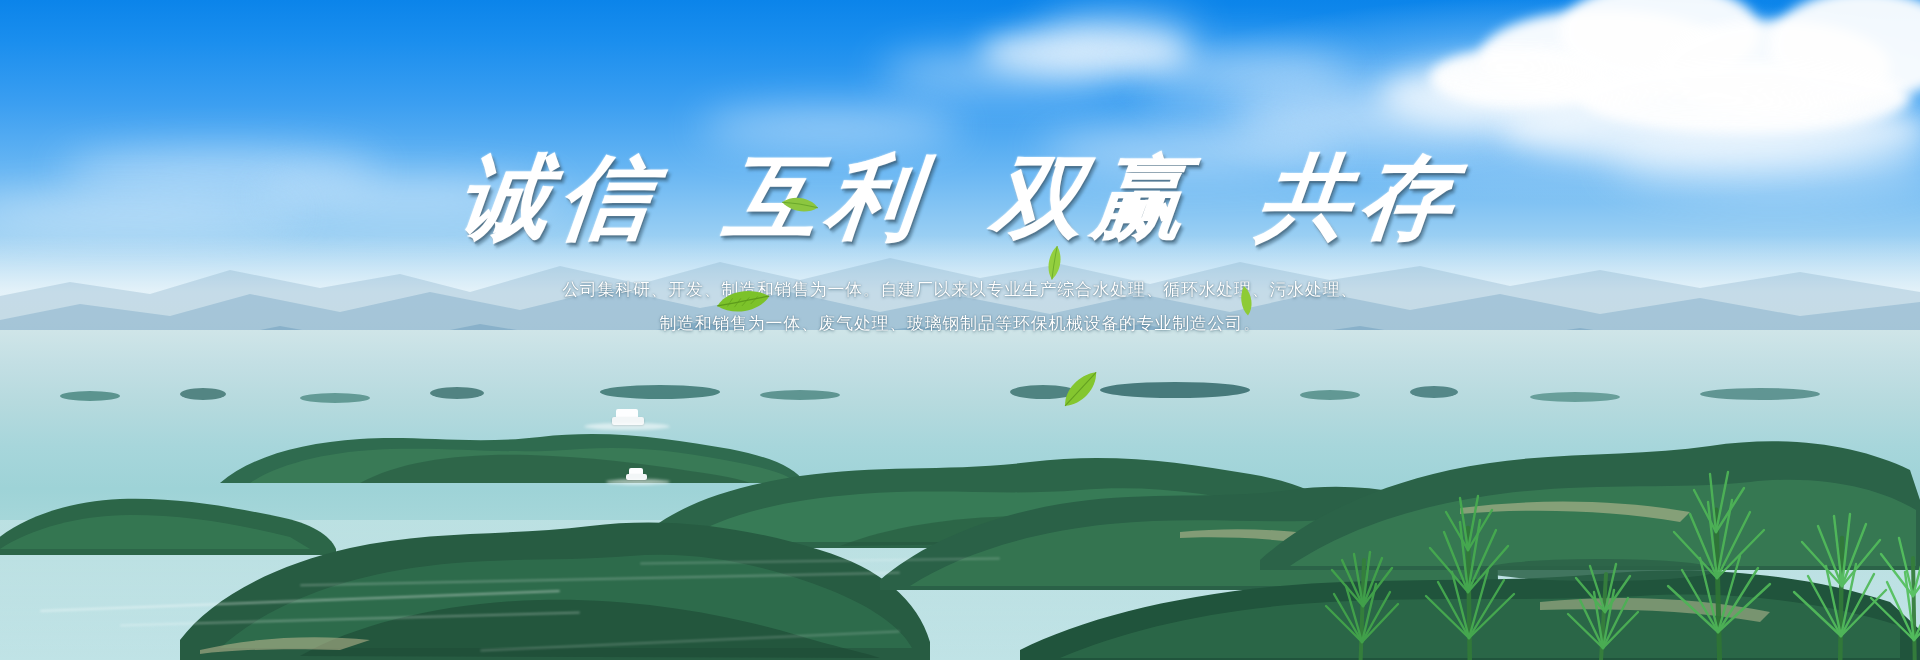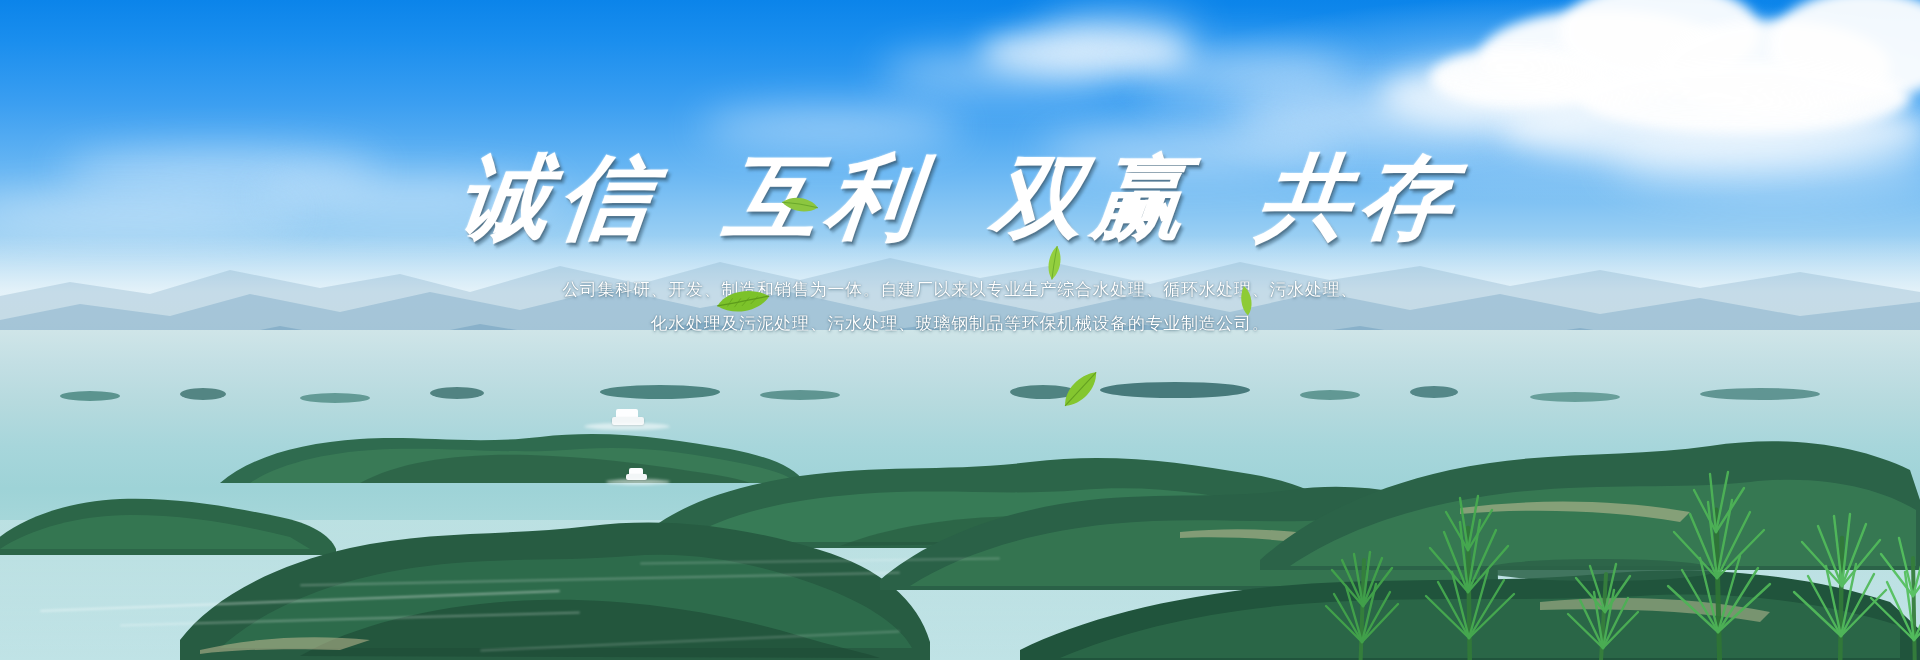--- a/index.html
+++ b/index.html
@@ -476,17 +476,17 @@
     <svg width="46" height="24" viewBox="0 0 46 24">
       <path d="M2,20 C8,5 28,-3 44,2 C38,17 18,26 2,20 Z" fill="#84c62f"></path>
       <path d="M2,20 C14,15 30,8 44,2" stroke="#64a121" stroke-width="1.1" fill="none"></path>
     </svg>
   </div>
 
   <div class="copy">
     <div class="headline">诚信  互利  双赢  共存</div>
     <div class="subcopy">
       <span class="ln">公司集科研、开发、制造和销售为一体。自建厂以来以专业生产综合水处理、循环水处理、污水处理、</span>
-      <span class="ln">化水处理及污泥处理、污水处理、玻璃钢制品等环保机械设备的专业制造公司。</span>
+      <span class="ln">制造和销售为一体、废气处理、玻璃钢制品等环保机械设备的专业制造公司。</span>
     </div>
   </div>
 
 </div>
 
 </body></html>

